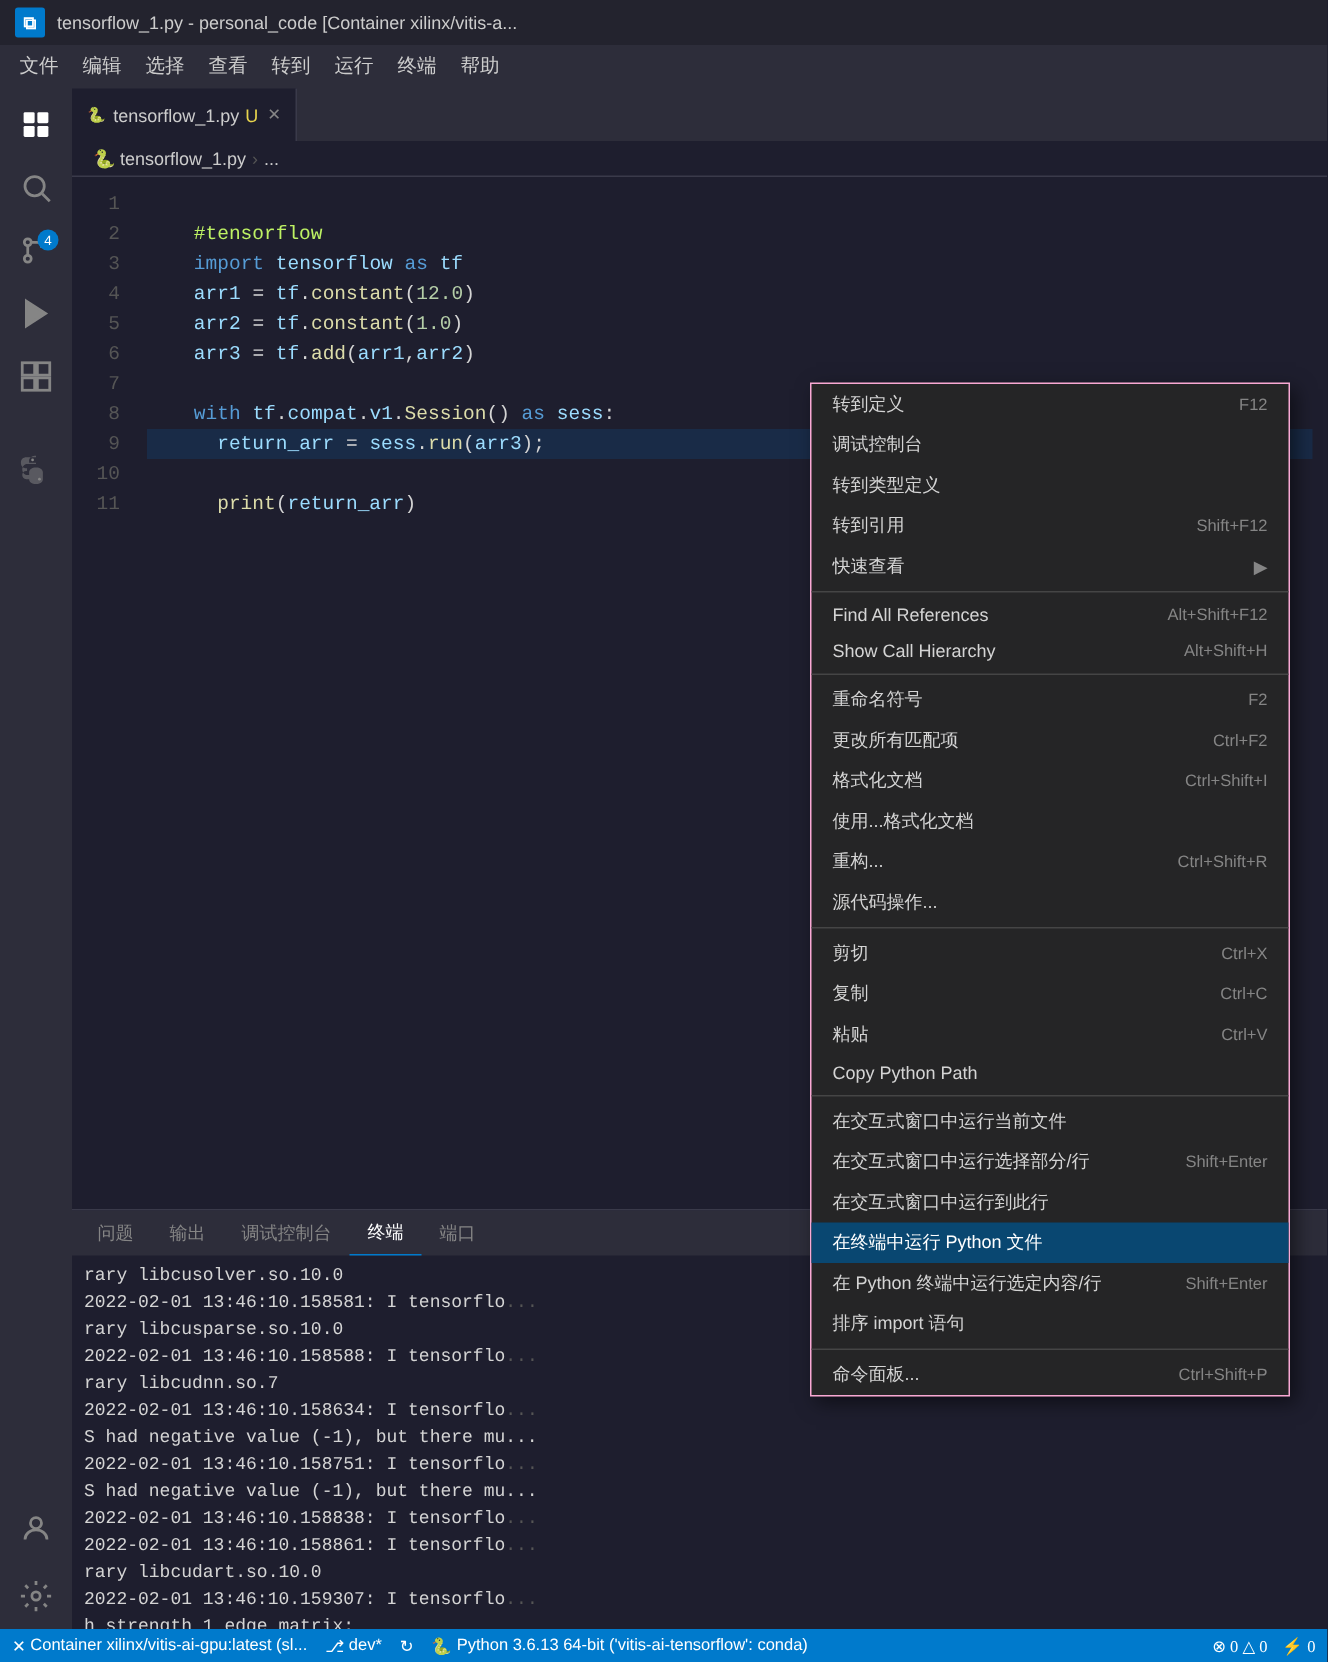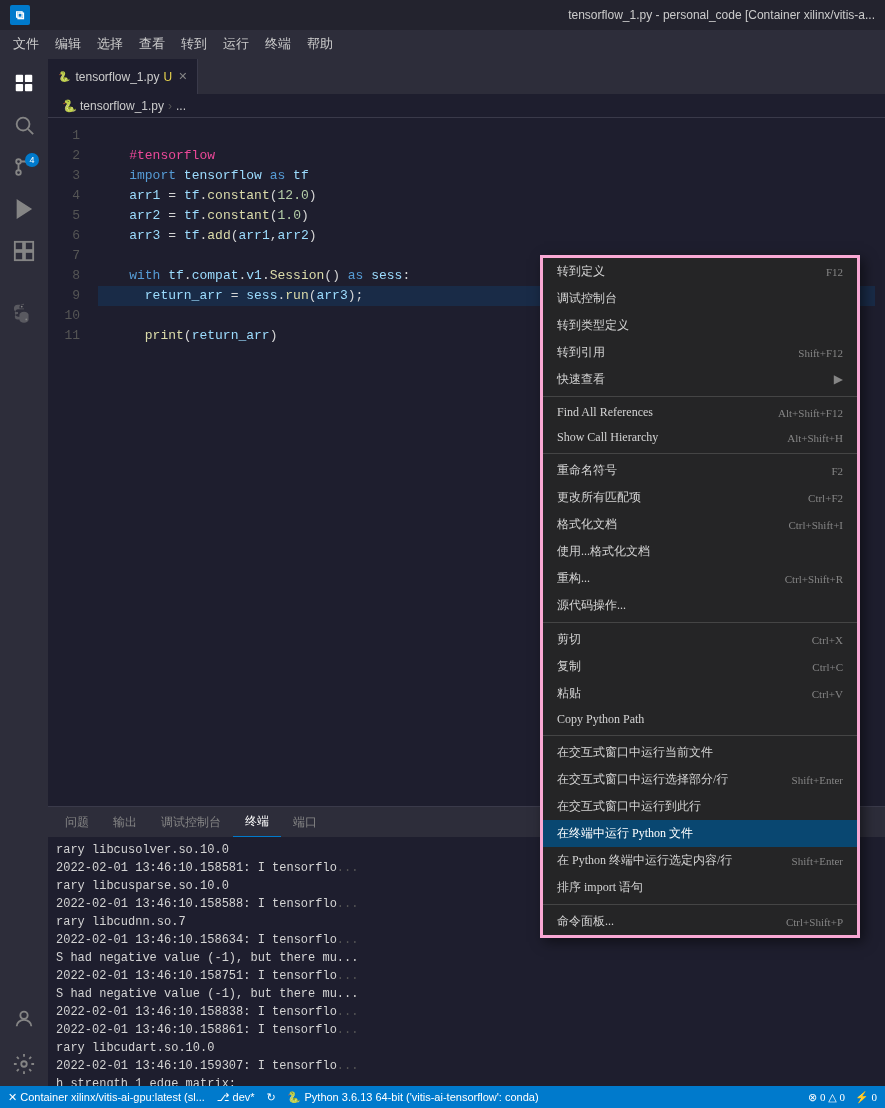--- a/index.html
+++ b/index.html
@@ -31,21 +31,21 @@
       display: flex;
       align-items: center;
       justify-content: center;
       margin-right: 8px;
       font-weight: bold;
       color: white;
       font-size: 12px;
     }
     #title-bar .title-text {
       flex: 1;
-      text-align: right;
+      text-align: left;
       font-size: 12px;
       color: #ccc;
     }
 
     
     #menu-bar {
       background: #2d2d3a;
       height: 28px;
       display: flex;
       align-items: center;
@@ -189,21 +189,21 @@
       flex: 1;
       padding: 8px 10px;
       font-size: 13px;
       line-height: 20px;
       color: #d4d4d4;
       overflow: hidden;
       white-space: pre;
     }
     .kw { color: #569cd6; }
     .fn { color: #dcdcaa; }
-    .cm { color: #ec4899; margin-top: 18px; }
+    .cm { color: #bef264; margin-top: 18px; }
     .num { color: #b5cea8; }
     .var { color: #9cdcfe; }
     .op { color: #d4d4d4; }
     .highlight-line {
       background: rgba(0,120,212,0.15);
       display: block;
     }
 
     
     #panel-area {
@@ -272,24 +272,24 @@
       font-family: Liberation Serif, serif;
     }
 
     
     #context-menu {
       position: absolute;
       top: 255px;
       left: 540px;
       width: 320px;
       background: #252526;
-      border: 3px solid #f9a8d4;
+      border: 1px solid #f9a8d4;
       box-shadow: 4px 4px 12px rgba(0,0,0,0.5);
       z-index: 1000;
-      font-family: Liberation Serif, serif;
+      font-family: Liberation Sans, sans-serif;
       font-size: 12px;
       color: #d4d4d4;
     }
     .ctx-item {
       display: flex;
       align-items: center;
       justify-content: space-between;
       padding: 5px 14px;
       cursor: pointer;
     }

